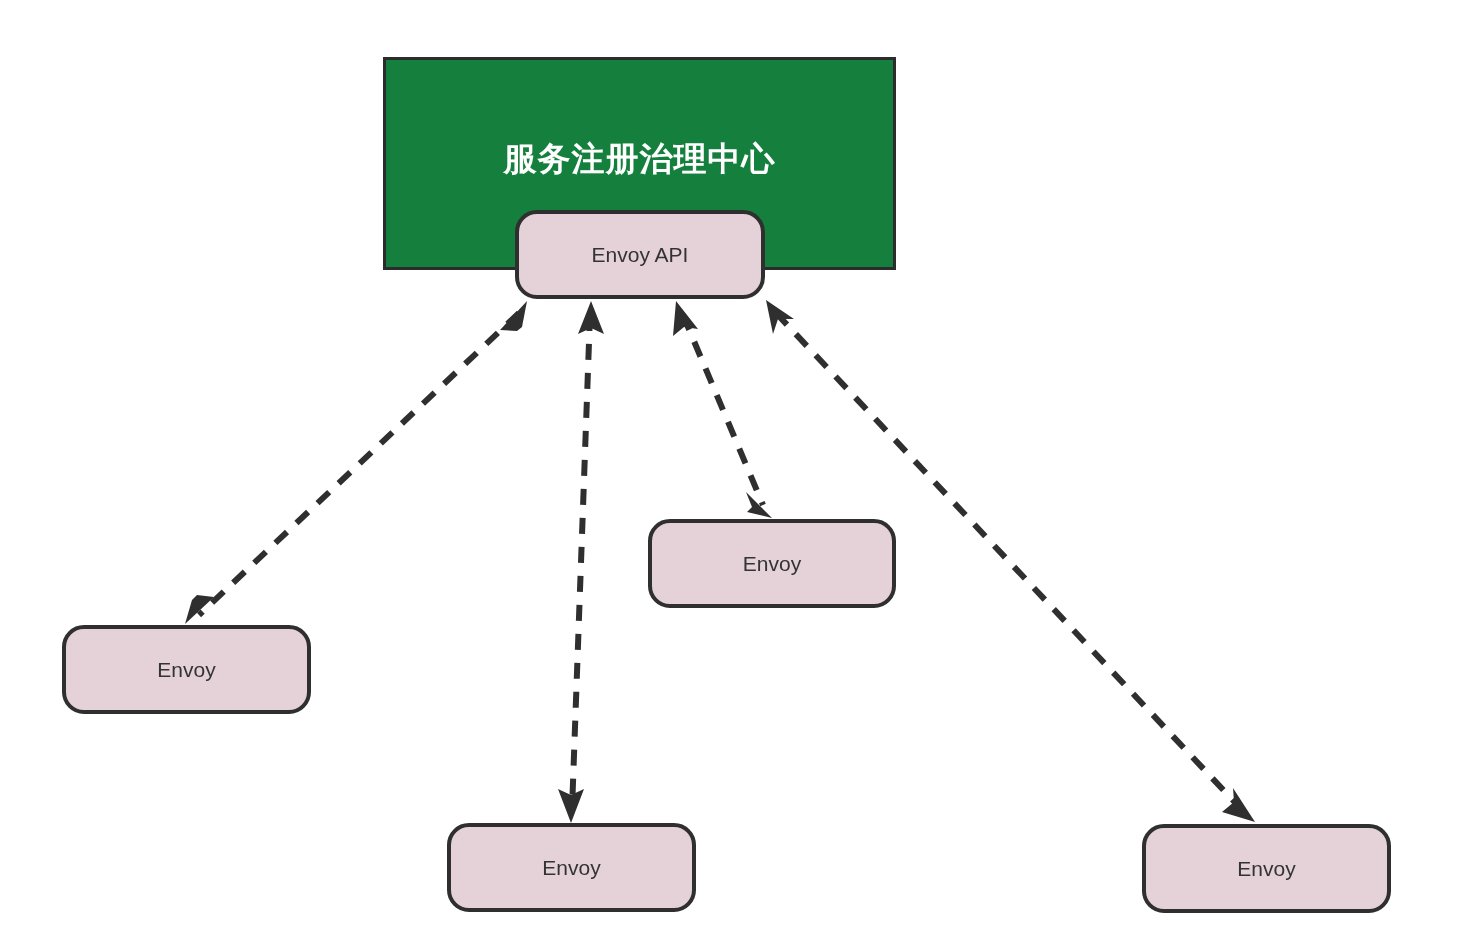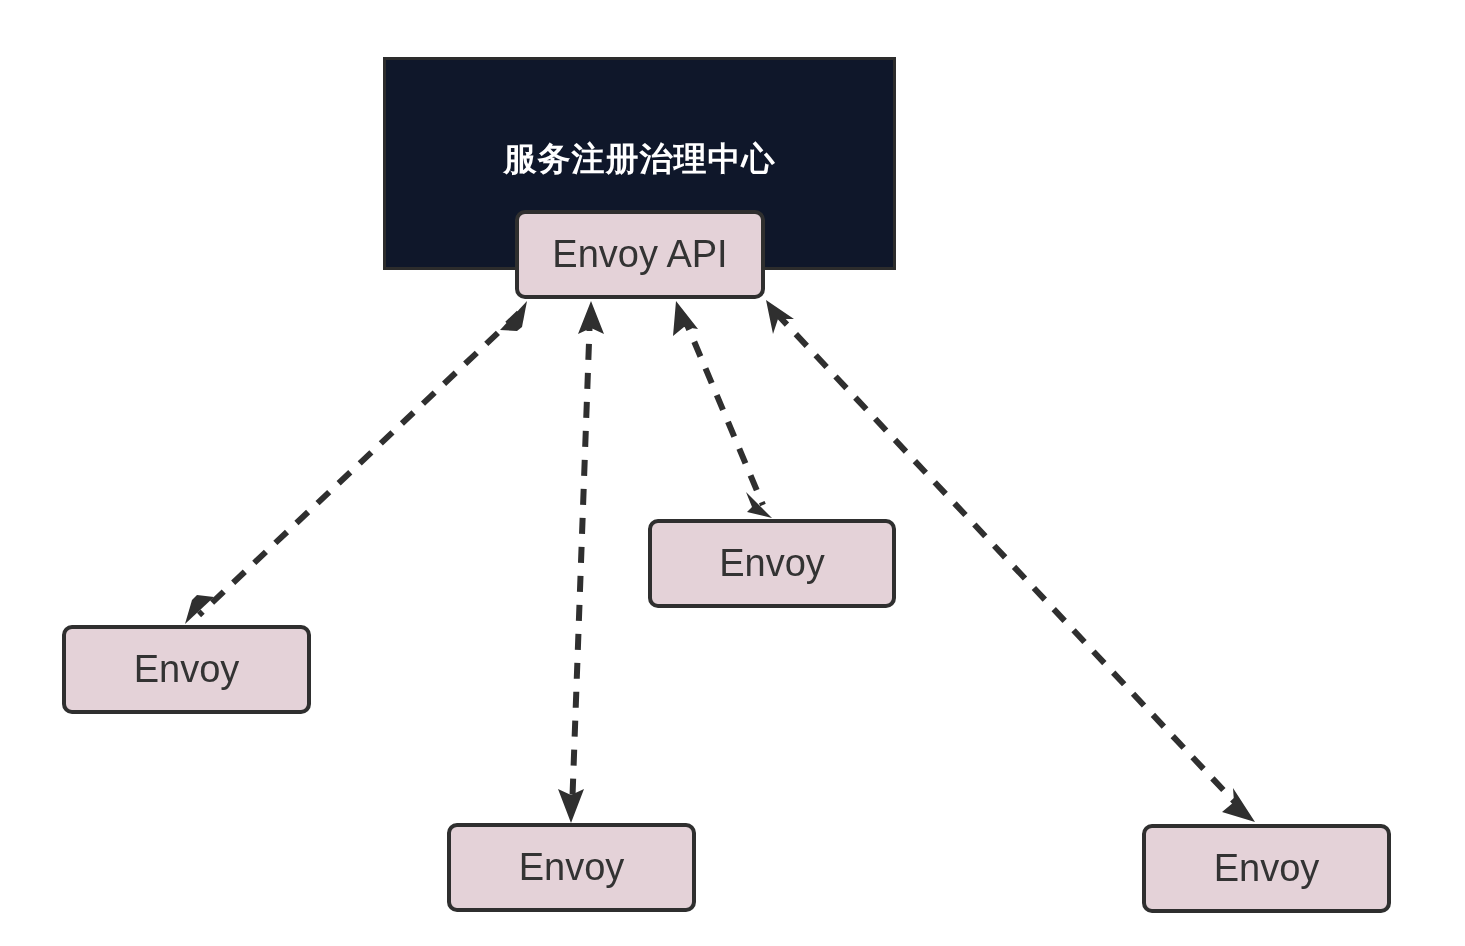--- a/index.html
+++ b/index.html
@@ -33,44 +33,44 @@
     align-items: center;
     justify-content: center;
     text-align: center;
   }
   
   .registry-container {
     left: 383px;
     top: 57px;
     width: 513px;
     height: 213px;
-    background: #0f172a;
+    background: #15803d;
     border: 3px solid #2c2c2c;
     border-radius: 0;
     align-items: flex-start;
     justify-content: center;
     z-index: 1;
   }
   .registry-title {
     margin-top: 82px;
     color: #ffffff;
     font-size: 33px;
     font-weight: bold;
     letter-spacing: 1px;
     line-height: 1;
     white-space: nowrap;
     font-family: "Liberation Sans", "DejaVu Sans", sans-serif;
   }
   
   .envoy-box {
     background: #e4d2d8;
     border: 4px solid #2f2f2f;
-    border-radius: 10px;
+    border-radius: 22px;
     color: #333333;
-    font-size: 38px;
+    font-size: 21px;
     font-weight: normal;
     z-index: 3;
   }
   .envoy-api {
     left: 515px;
     top: 210px;
     width: 250px;
     height: 89px;
   }
   .envoy-left {

